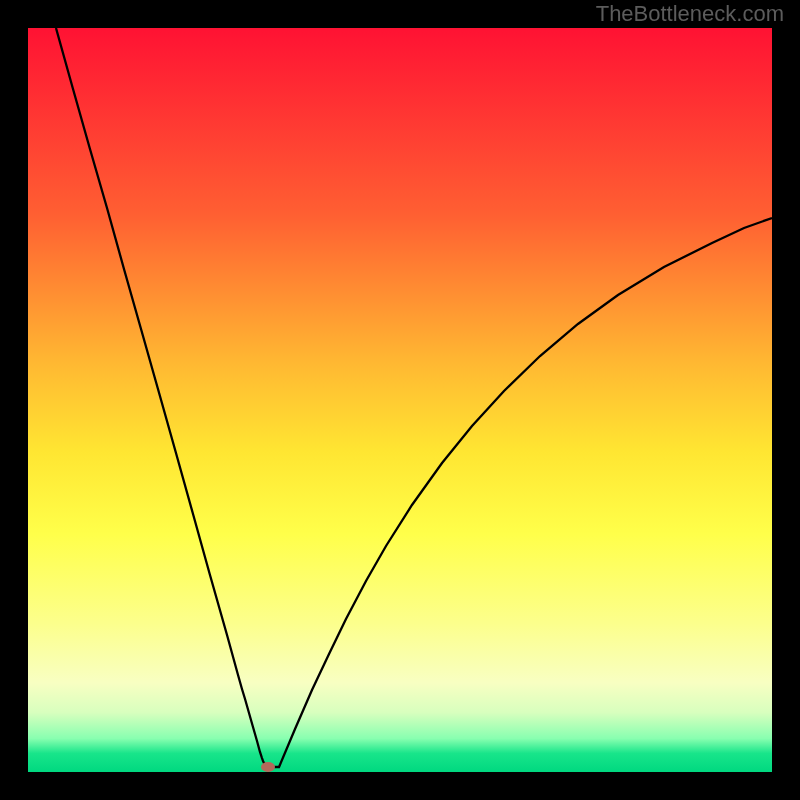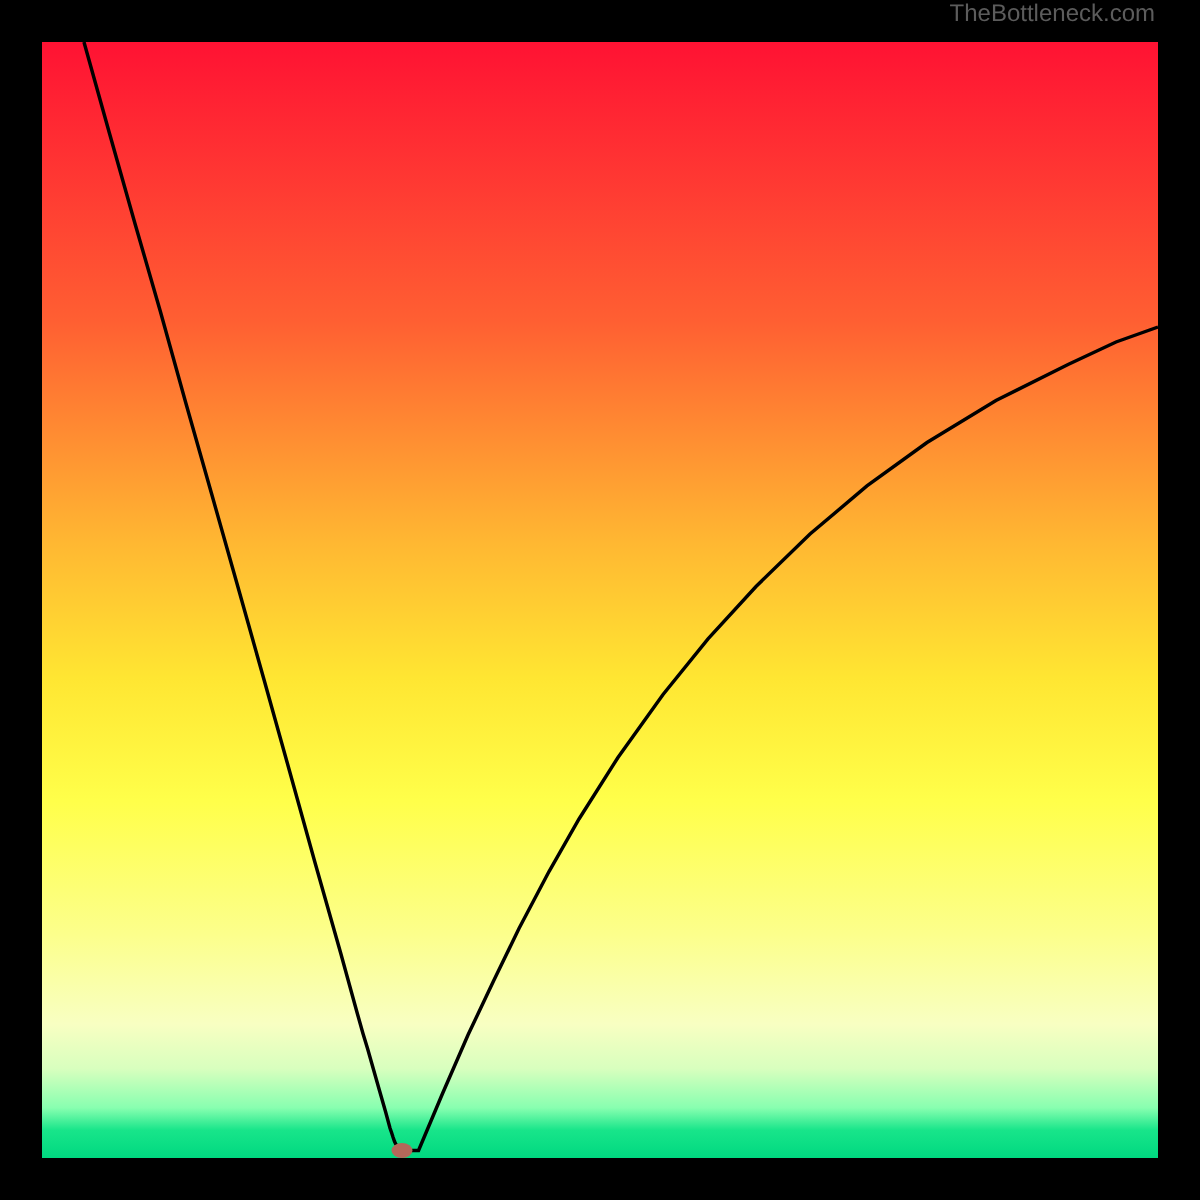--- a/index.html
+++ b/index.html
@@ -57,14 +57,14 @@
 </head>
 <body>
 
 <div class="wrap">
   <div class="plot" style="left: 28px; top: 28px; width: 744px; height: 744px;">
     <svg class="curve" viewBox="0 0 100 100" preserveAspectRatio="none">
       <path d="M3.760 0.000 L6.050 8.200 L8.330 16.260 L10.620 24.190 L12.900 32.390 L15.190 40.460 L17.470 48.520 L19.890 57.120 L22.180 65.320 L24.460 73.520 L26.750 81.590 L28.230 86.960 L28.760 88.840 L29.170 90.190 L30.240 93.950 L30.780 95.830 L31.180 97.310 L31.320 97.720 L31.450 98.120 L31.590 98.520 L31.720 98.790 L31.990 99.060 L32.120 99.190 L32.260 99.330 L33.740 99.330 L35.890 94.220 L38.170 88.980 L40.460 84.140 L42.740 79.440 L45.430 74.330 L48.120 69.620 L51.610 64.110 L55.650 58.470 L59.680 53.490 L63.980 48.790 L68.820 44.090 L73.920 39.780 L79.300 35.890 L85.480 32.120 L91.940 28.900 L96.240 26.880 L100.000 25.540" fill="none" stroke="#000000" stroke-width="0.3" vector-effect="non-scaling-stroke" style="stroke-width: 2.3px;"></path>
     </svg>
     <div class="marker" style="left: 32.26%; top: 99.33%; background: rgb(179, 104, 90);"></div>
   </div>
-  <div class="watermark" style="right: 30px; top: 1px; font-size: 16px;">TheBottleneck.com</div>
+  <div class="watermark" style="right: 16px; top: 1px; font-size: 22px;">TheBottleneck.com</div>
 </div>
 
 </body></html>

